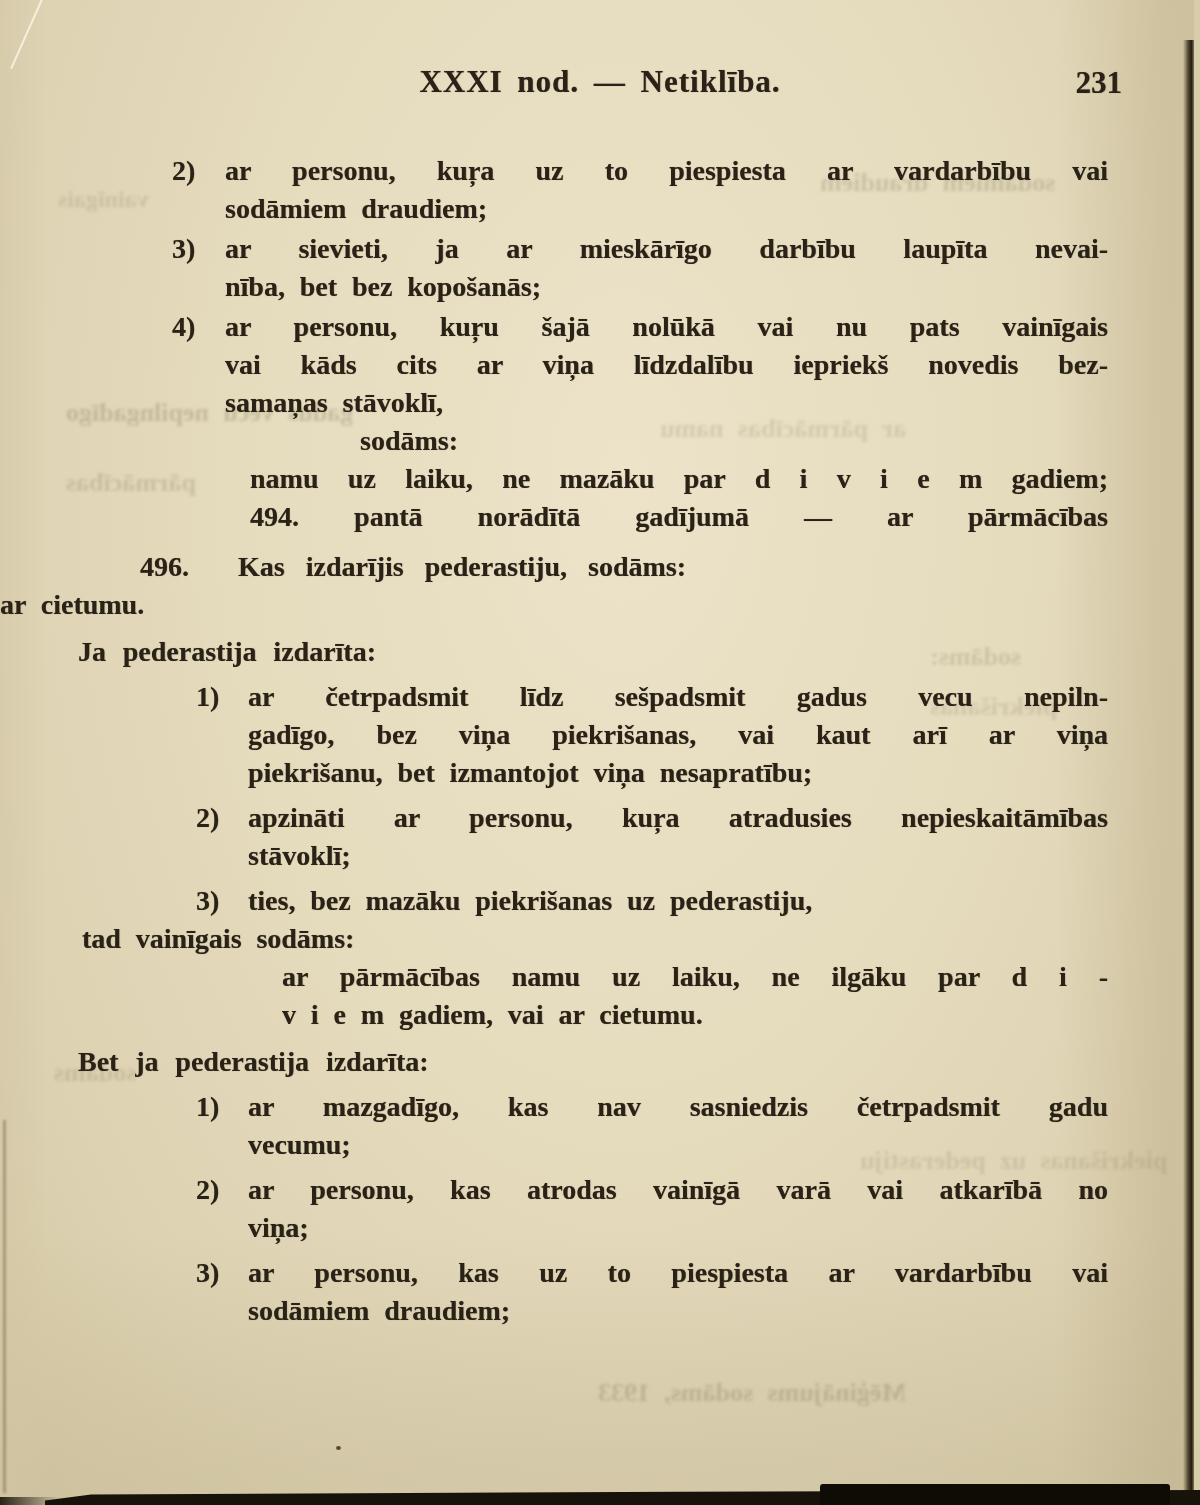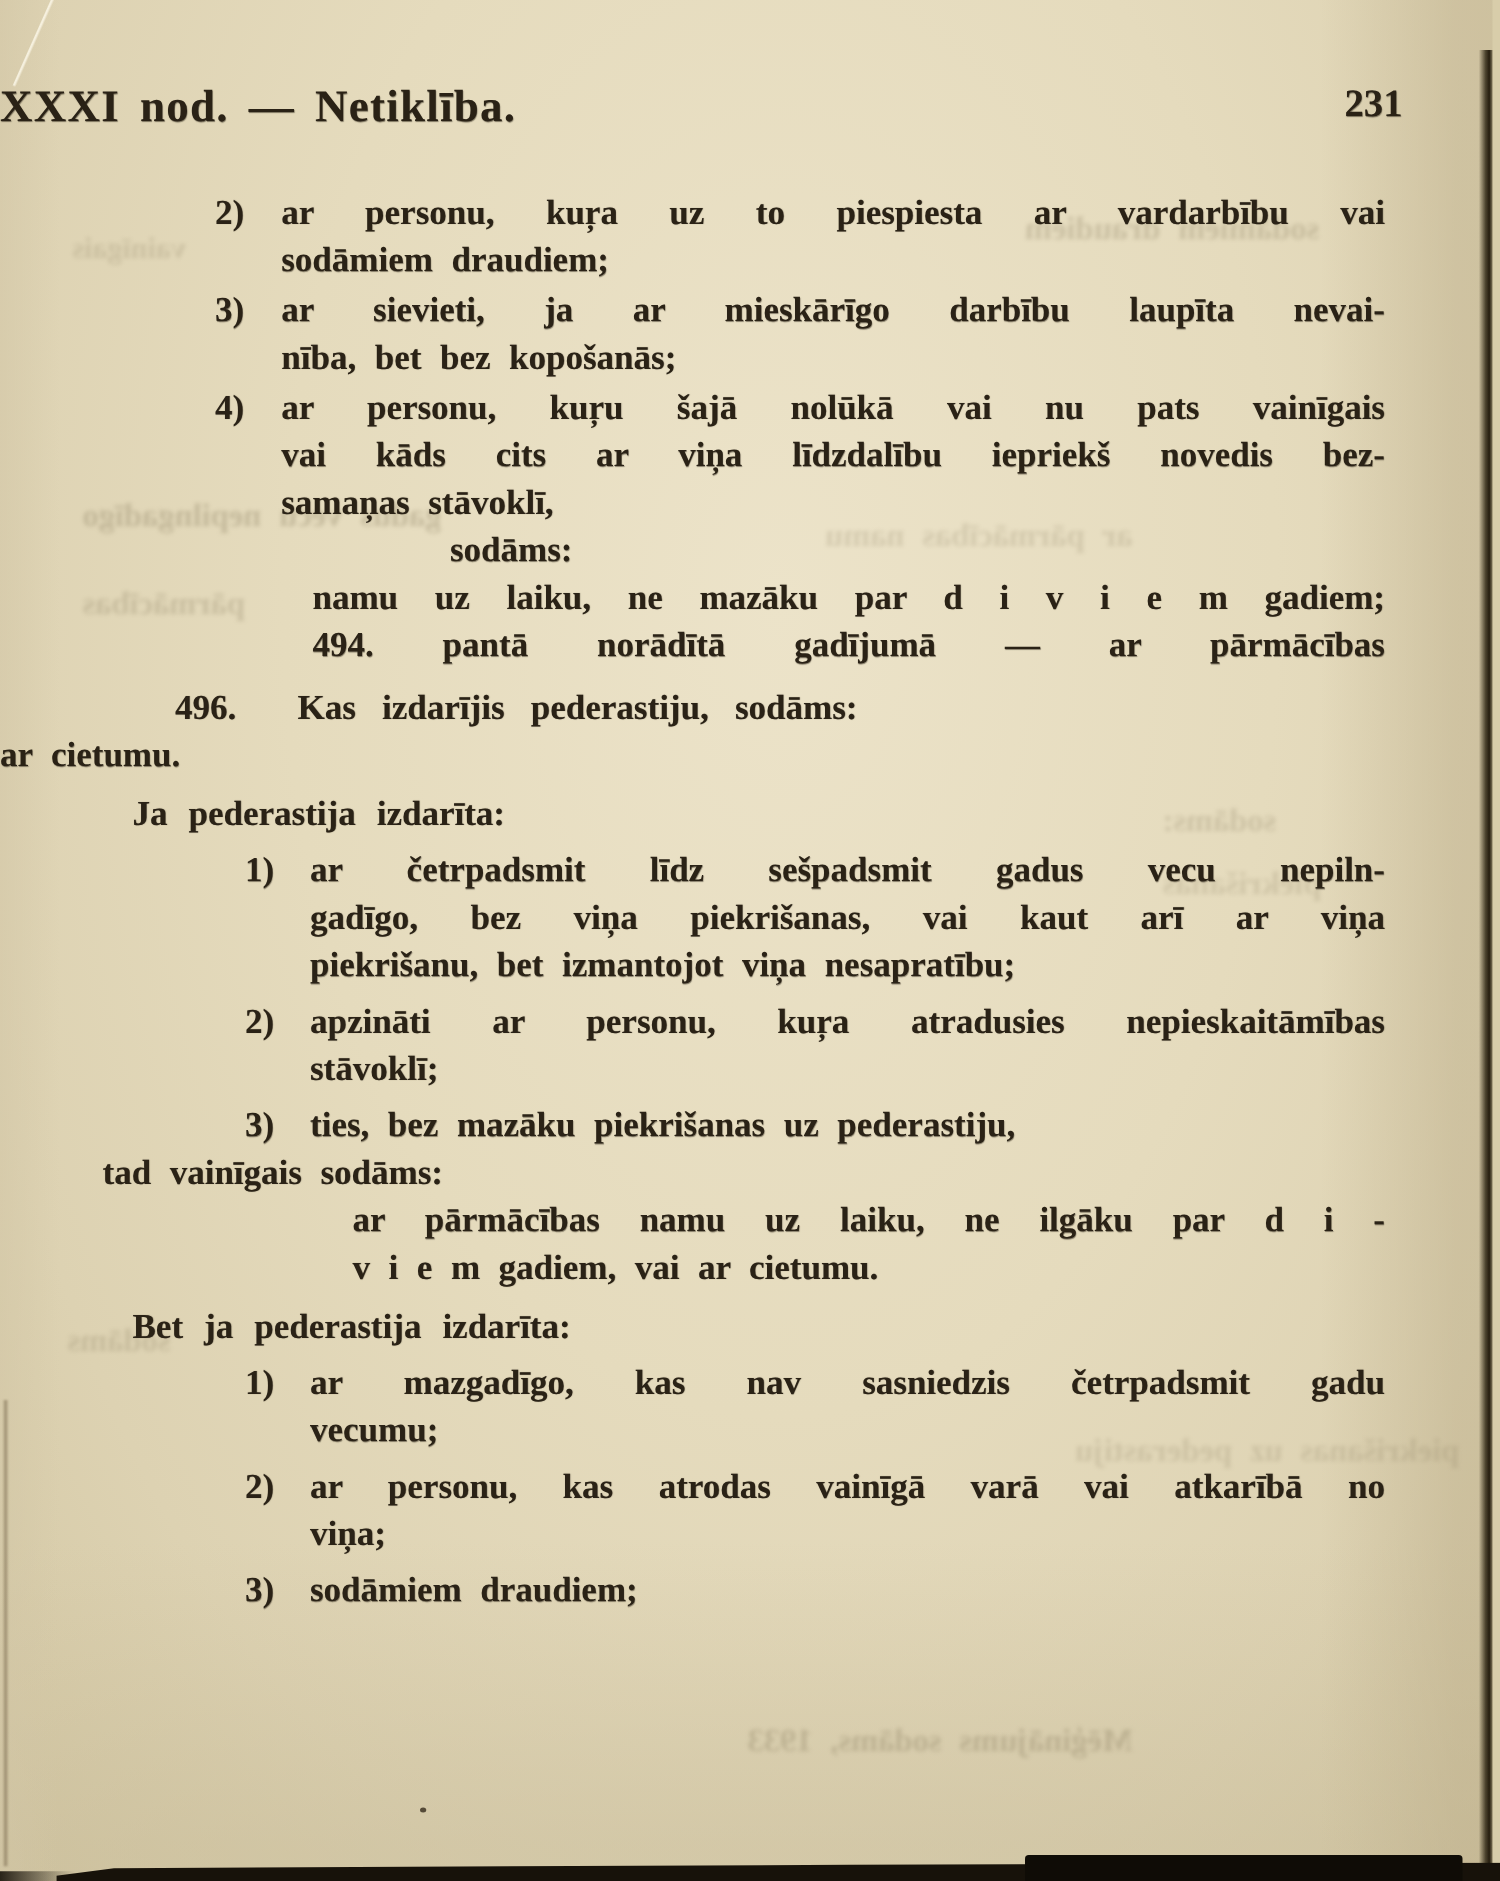--- a/index.html
+++ b/index.html
@@ -11,21 +11,21 @@
     font-weight:bold;
     color:#2a2216;
     background:
       linear-gradient(to right, rgba(210,198,166,.55) 0%, rgba(210,198,166,0) 4%, rgba(210,198,166,0) 88%, rgba(190,176,140,.5) 97%),
       linear-gradient(to bottom, rgba(226,216,186,0) 82%, rgba(198,186,152,.45) 98%),
       radial-gradient(ellipse at 52% 32%, #ece3c9 0%, #e5dbbd 45%, #ddd2b2 75%, #d3c7a3 100%);
   }
   
   #header{position:absolute;top:64px;left:0;right:0;height:44px;}
   #chapter-title{
-    font-size:36px;letter-spacing:1px;word-spacing:6px;
+    text-align:center;font-size:31px;letter-spacing:1px;word-spacing:6px;
     text-shadow:.4px .4px .8px rgba(42,34,22,.55);
   }
   #page-number{
     position:absolute;right:78px;top:1px;font-size:31px;
     text-shadow:.4px .4px .8px rgba(42,34,22,.55);
   }
   
   #content{position:absolute;left:0;right:0;top:150px;padding-right:92px;z-index:2;}
   .block{position:relative;}
   .line{
@@ -42,21 +42,21 @@
   .list2{margin-top:7px;}
   .list2 .num{left:196px;}
   .list2 .line{margin-left:248px;}
   .statute .line{margin-left:250px;}
   .sodams .line{margin-left:360px;}
   .article{margin-top:12px;}
   .article .num{left:140px;}
   .article .line.l0{margin-left:238px;word-spacing:.5em;}
   .article .line.l1{}
   .lead{margin-top:9px;}
-  .lead .line{margin-left:106px;word-spacing:.35em;}
+  .lead .line{margin-left:78px;word-spacing:.35em;}
   .tad .line{margin-left:82px;}
   .penalty .line{margin-left:282px;}
   
   #ghost-layer{position:absolute;inset:0;z-index:1;pointer-events:none;}
   .ghost{
     position:absolute;display:inline-block;
     transform:scaleX(-1);
     color:#877b5d;opacity:.30;filter:blur(1.5px);
     font-size:26px;white-space:nowrap;word-spacing:.3em;
   }
@@ -191,20 +191,21 @@
         <div class="line l0 first j">ar mazgadīgo, kas nav sasniedzis četrpadsmit gadu</div>
         <div class="line l1 cont">vecumu;</div>
       </div>
       <div class="block list2">
         <span class="num">2)</span>
         <div class="line l0 first j">ar personu, kas atrodas vainīgā varā vai atkarībā no</div>
         <div class="line l1 cont">viņa;</div>
       </div>
       <div class="block list2">
         <span class="num">3)</span>
+        <div class="line l0 first j">ar personu, kas uz to piespiesta ar vardarbību vai</div>
         <div class="line l1 cont">sodāmiem draudiem;</div>
       </div>
     </div>
 
   <div id="edge-right"></div>
   <div id="edge-right-paper"></div>
   <div id="edge-bottom"></div>
   <div id="edge-bottom-bump"></div>
   <div id="edge-bottom-left"></div>
   <div id="crease-left"></div>

